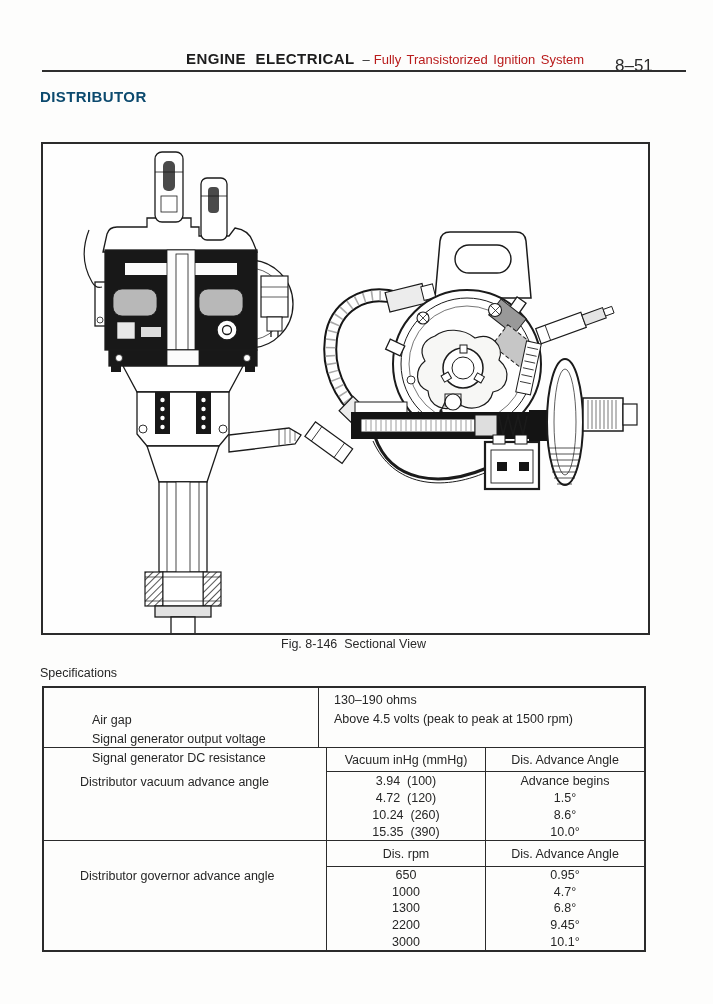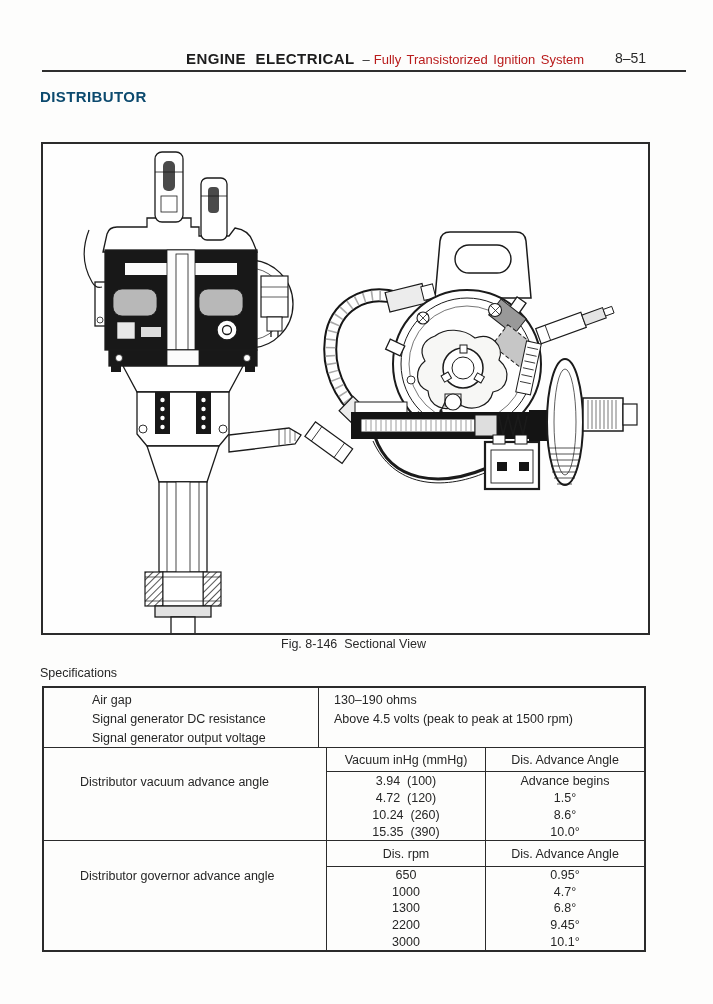--- a/index.html
+++ b/index.html
@@ -6,37 +6,37 @@
   #page {
     position:relative; width:713px; height:1004px; margin:0 auto;
     background:#fdfdfc; overflow:hidden;
     font-family:"Liberation Sans", sans-serif; color:#222;
   }
   
   .header-group { position:absolute; left:186px; top:50px; white-space:nowrap; }
   .header-title { font-size:15px; font-weight:bold; letter-spacing:0.4px; word-spacing:5px; color:#1d1d1d; }
   .header-sep   { font-size:13px; color:#2a2a2a; margin:0 4px 0 8px; }
   .header-sub   { font-size:13px; color:#b91c1c; word-spacing:2px; }
-  .page-number  { position:absolute; left:615px; top:50px; font-size:14px; color:#2a2a2a; }
+  .page-number  { position:absolute; left:615px; top:56px; font-size:17px; color:#2a2a2a; }
   .header-rule  { position:absolute; left:42px; top:70px; width:644px; border-top:2px solid #2e2e2e; }
   .section-title{ position:absolute; left:40px; top:88px; font-size:15px; font-weight:bold; letter-spacing:0.4px; color:#0c4a6e; }
 
   
   .figure-frame { position:absolute; left:41px; top:142px; width:605px; height:489px; border:2px solid #2b2b2b; box-sizing:content-box; background:#fefefe; }
   .figure-caption { position:absolute; left:50px; top:637px; width:607px; text-align:center; font-size:12.5px; color:#2a2a2a; white-space:pre; }
 
   
   .spec-heading { position:absolute; left:40px; top:666px; font-size:12.5px; color:#262626; }
   .spec-table {
     position:absolute; left:42px; top:686px; width:604px; height:266px;
     border:2px solid #2b2b2b; box-sizing:border-box; font-size:12.5px; color:#262626;
   }
   .sec { display:flex; box-sizing:border-box; }
   .sec-general { height:60px; border-bottom:1.5px solid #2b2b2b; }
-  .gen-labels { width:274px; box-sizing:border-box; padding:3px 0 0 48px; }
+  .gen-labels { width:274px; box-sizing:border-box; padding:3px 0 0 48px;margin-top:20px; }
   .gen-labels > div { height:19px; line-height:19px; }
   .gen-values { flex:1; border-left:1.5px solid #2b2b2b; box-sizing:border-box; padding:3px 0 0 15px; }
   .gen-values > div { height:19px; line-height:19px; white-space:nowrap; }
 
   .sec-vacuum { height:93px; border-bottom:1.5px solid #2b2b2b; }
   .sec-governor { height:109px; }
   .left-label { width:274px; box-sizing:border-box; padding-left:28px; line-height:15px;margin-left:8px; }
   .sec-vacuum .left-label { padding-top:27px; }
   .sec-governor .left-label { padding-top:28px; }
   .grid { flex:1; border-left:1.5px solid #2b2b2b; display:flex; flex-direction:column; box-sizing:border-box; }
@@ -266,22 +266,22 @@
 
   <div class="figure-caption">Fig. 8-146  Sectional View</div>
 
   <div class="spec-heading">Specifications</div>
 
   <div class="spec-table">
 
     <div class="sec sec-general">
       <div class="gen-labels">
         <div>Air gap</div>
+        <div>Signal generator output voltage</div>
         <div>Signal generator DC resistance</div>
-        <div>Signal generator output voltage</div>
       </div>
       <div class="gen-values">
         <div>130–190 ohms</div>
         <div>Above 4.5 volts (peak to peak at 1500 rpm)</div>
       </div>
     </div>
 
     <div class="sec sec-vacuum">
       <div class="left-label">Distributor vacuum advance angle</div>
       <div class="grid">

